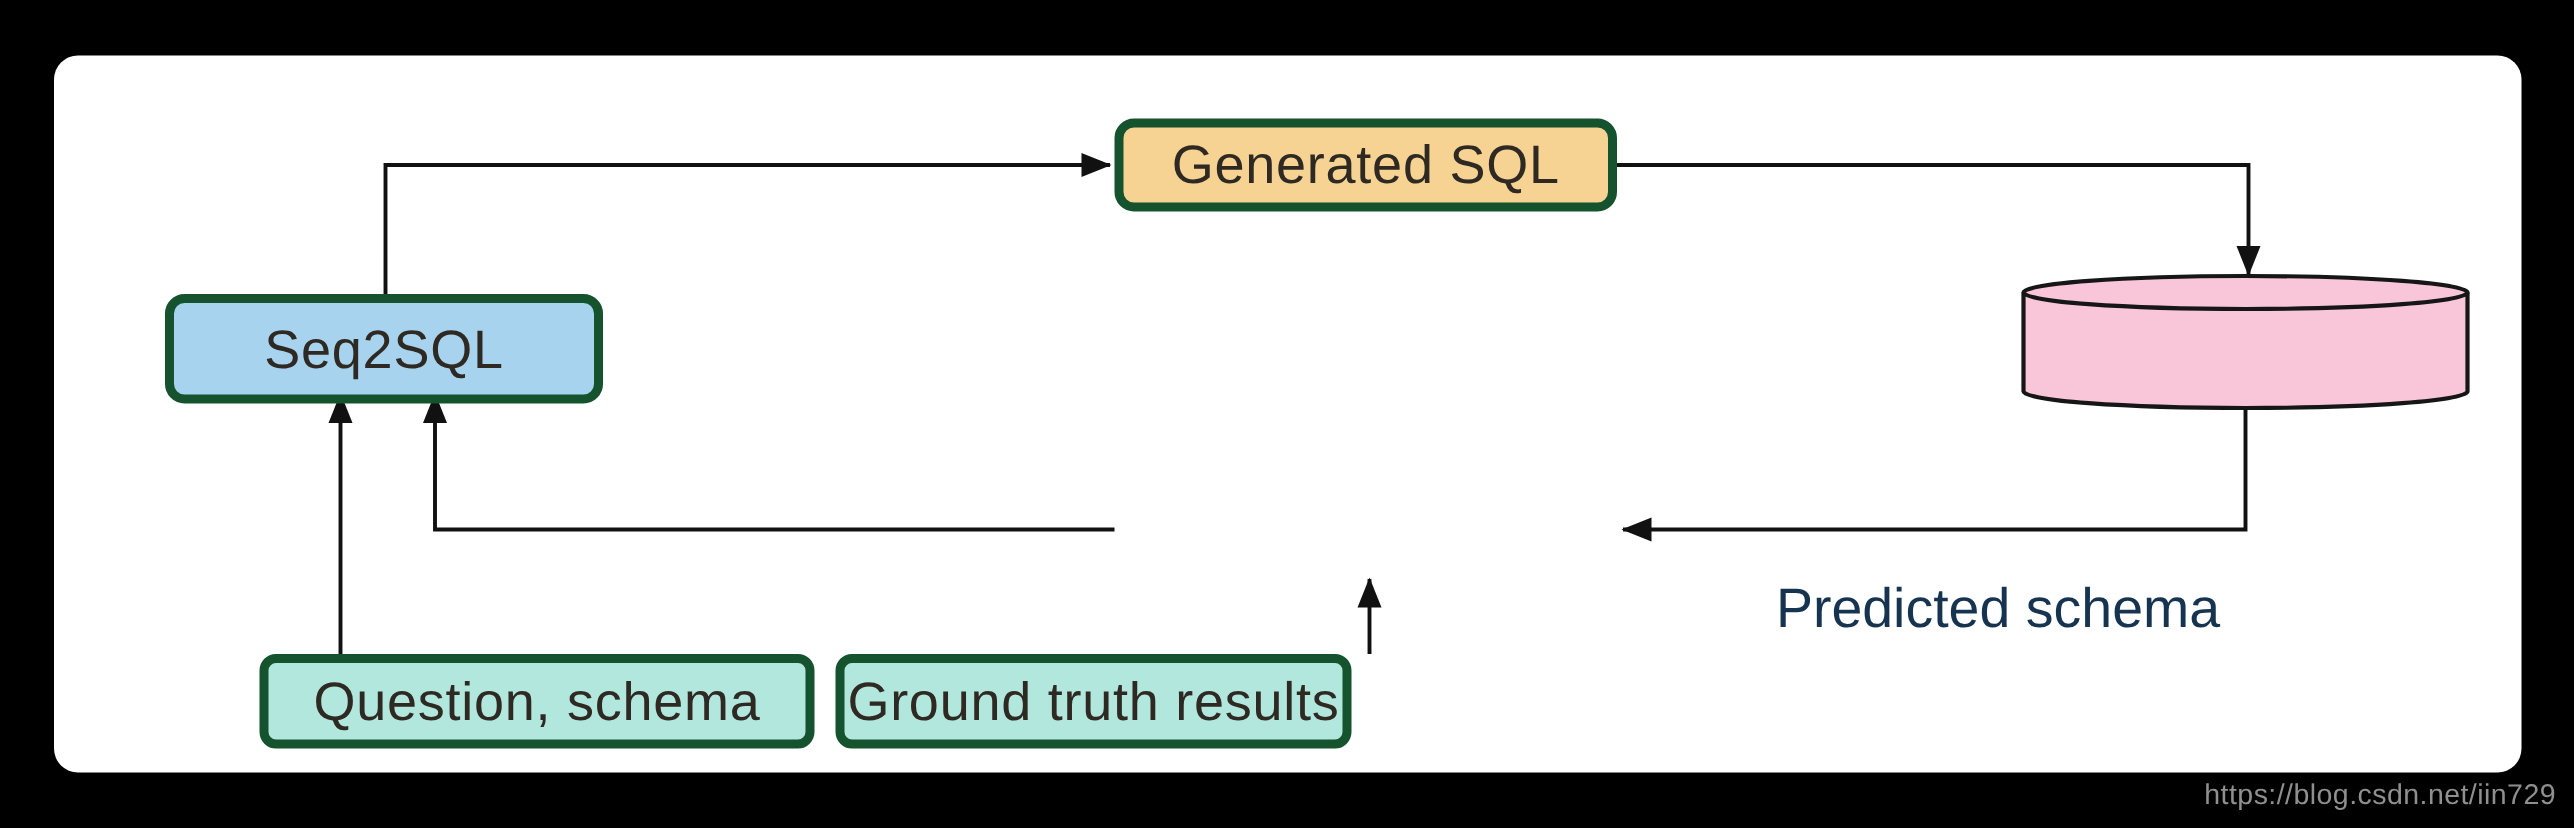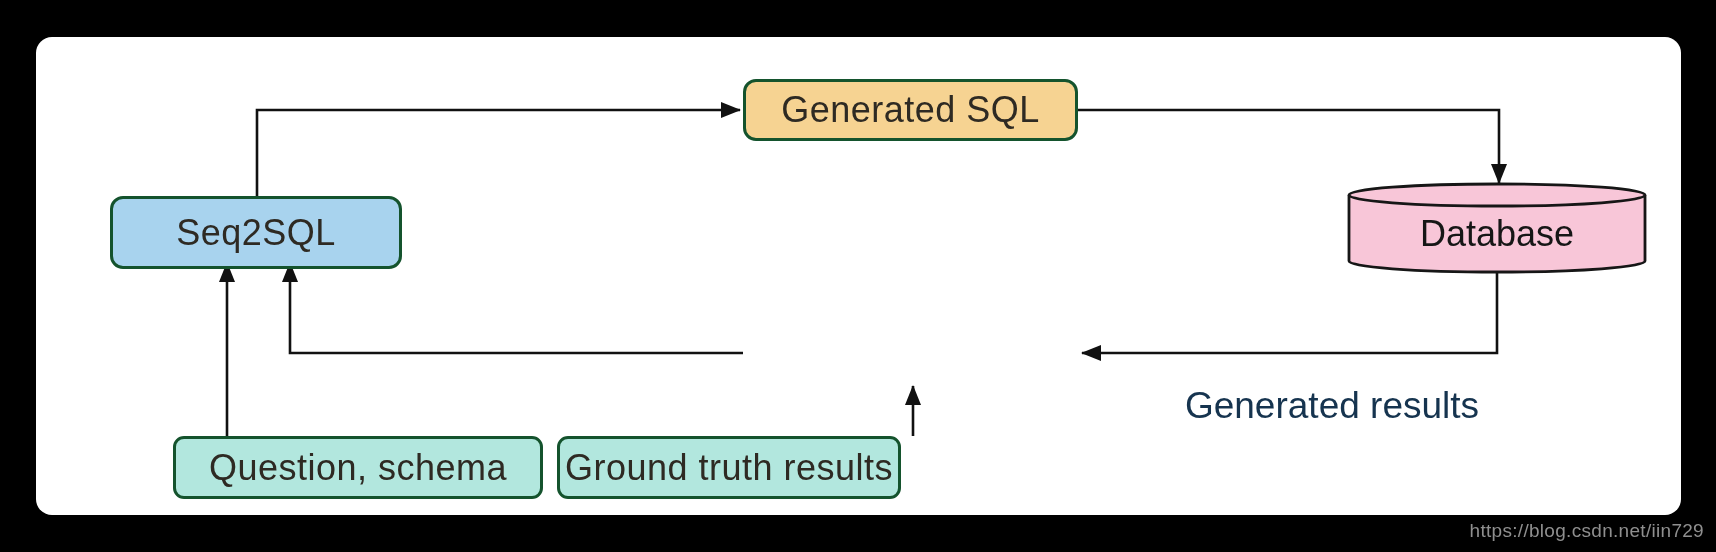--- a/index.html
+++ b/index.html
@@ -8,21 +8,21 @@
     background:#000000;overflow:hidden;
     font-family:"Liberation Sans","DejaVu Sans",sans-serif;
   }
   .panel{
     position:absolute;left:36px;top:37px;width:1645px;height:478px;
     background:#ffffff;border-radius:16px;
   }
   .wires{position:absolute;left:0;top:0;width:1645px;height:478px;}
   .node{
     position:absolute;display:flex;align-items:center;justify-content:center;
-    border:3px solid #14532d;border-radius:13px;
+    border:6px solid #14532d;border-radius:13px;
     font-size:36px;color:#2e2a23;letter-spacing:0.5px;
     box-sizing:border-box;white-space:nowrap;
   }
   .node-seq2sql{left:74px;top:159px;width:292px;height:73px;background:#a8d3ee;}
   .node-generated-sql{left:707px;top:42px;width:335px;height:62px;background:#f6d392;}
   .node-reward{left:707px;top:285px;width:335px;height:61px;background:#e0e0f8;}
   .node-question-schema{left:137px;top:399px;width:370px;height:63px;background:#b2e7de;border-radius:11px;}
   .node-ground-truth{left:521px;top:399px;width:344px;height:63px;background:#b2e7de;border-radius:11px;}
   .db-label{
     position:absolute;left:1313px;top:158px;width:296px;height:78px;
@@ -79,23 +79,20 @@
 
 
   <div class="node node-question-schema">
     <span>Question, schema</span>
   </div>
 
   <div class="node node-ground-truth">
     <span>Ground truth results</span>
   </div>
 
-  <div class="db-label">
-    <span>Database</span>
-  </div>
 
   <div class="predicted-label">
-    <span>Generated results</span>
+    <span>Predicted schema</span>
   </div>
 
 </div>
 
 <div class="watermark">https://blog.csdn.net/iin729</div>
 
 </body></html>

